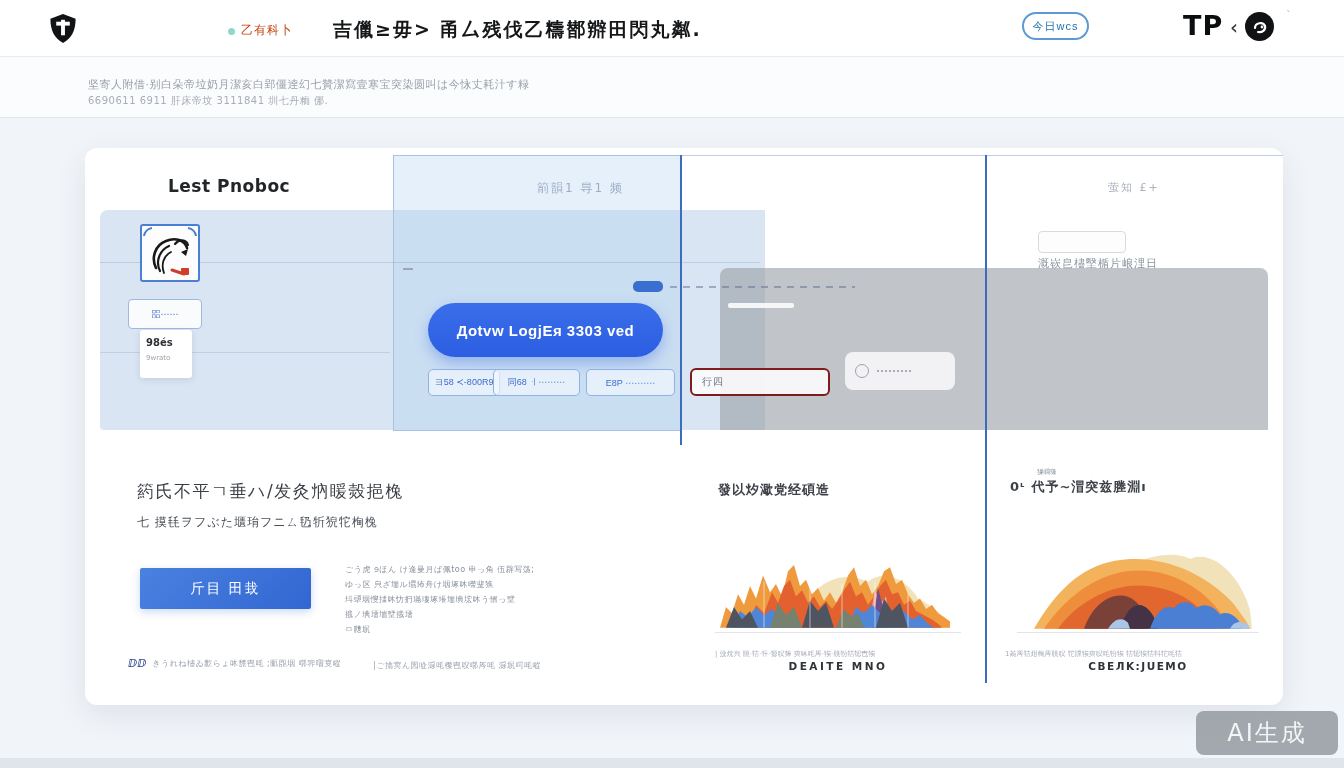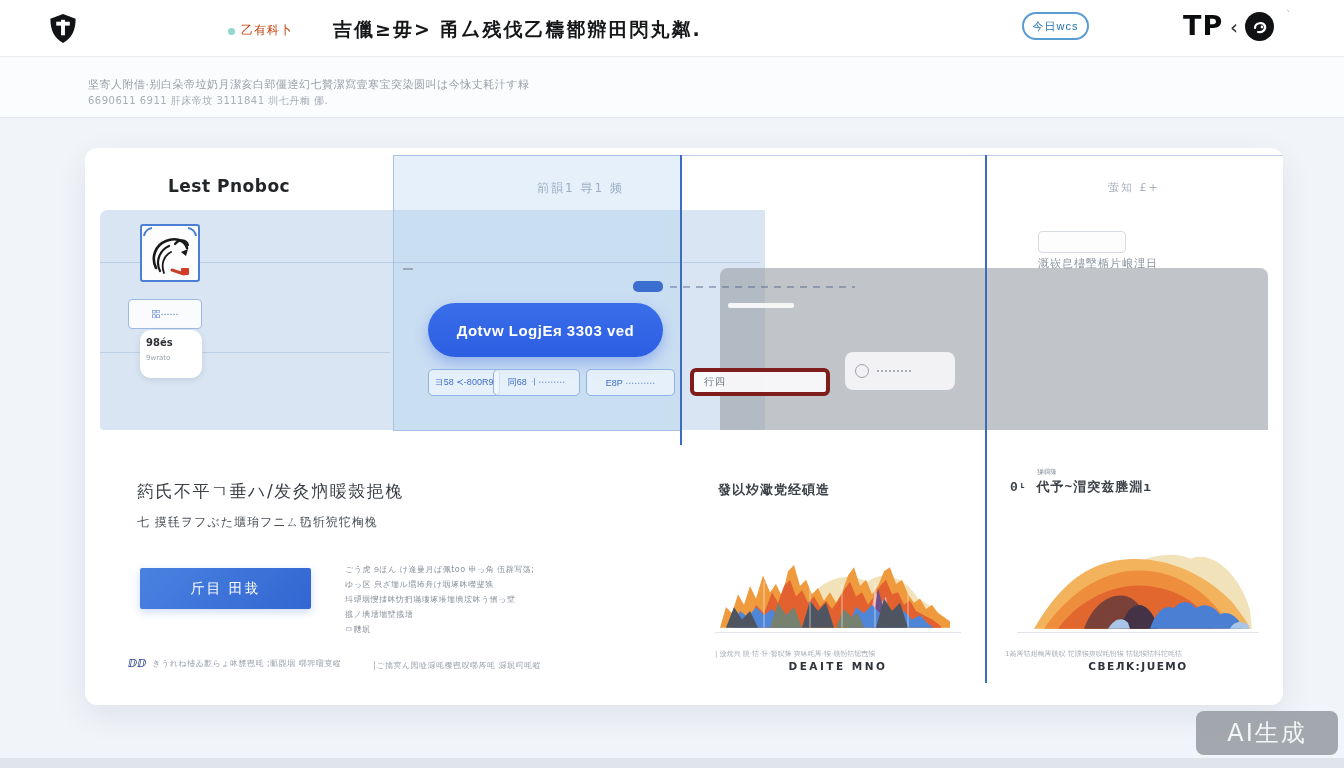--- a/index.html
+++ b/index.html
@@ -36,21 +36,21 @@
   .top-border-mid { left:308px; top:7px; width:890px; height:0; border-top:1px solid #bccfe9; }
 
   .panelA { left:15px; top:62px; width:665px; height:220px; background:#d9e5f2; border-radius:8px 0 0 4px; }
   .midtint { left:308px; top:7px; width:288px; height:276px; background:rgba(170,205,243,.30); border:1px solid #a6c2e6; }
   .hair1 { left:15px; top:114px; width:660px; height:1px; background:rgba(130,160,200,.35); }
   .hair2 { left:15px; top:204px; width:290px; height:1px; background:rgba(130,160,200,.30); }
   .tiny-dash { left:318px; top:120px; width:10px; height:2px; background:#9aa6b5; }
 
   .dragon-box { left:55px; top:76px; width:60px; height:58px; background:#fdfdfd; border:2px solid #4a7fd4; border-radius:3px; display:flex; align-items:center; justify-content:center; }
   .chip { left:43px; top:151px; width:74px; height:30px; background:rgba(255,255,255,.85); border:1px solid #9db9e2; border-radius:4px; color:#4a77c9; font-size:9px; display:flex; align-items:center; justify-content:center; cursor:pointer; }
-  .mini-card { left:55px; top:182px; width:62px; height:48px; background:#fff; border-radius:11px; box-shadow:0 2px 6px rgba(40,60,90,.12); padding:7px 6px; }
+  .mini-card { left:55px; top:182px; width:52px; height:48px; background:#fff; border-radius:3px; box-shadow:0 2px 6px rgba(40,60,90,.12); padding:7px 6px; }
   .mini-title { font-size:10px; color:#2c2f33; font-weight:600; }
   .mini-sub { font-size:7px; color:#9aa1ab; margin-top:6px; }
 
   .cta { left:343px; top:155px; width:235px; height:54px; border:none; border-radius:27px; background:linear-gradient(180deg,#3a6ee9,#2c5ee2); color:#fff; font-size:15px; font-weight:700; letter-spacing:.5px; box-shadow:0 6px 14px rgba(46,94,226,.35); cursor:pointer; }
   .sbtn { top:221px; height:27px; background:rgba(244,249,255,.65); border:1px solid #8fb2e4; border-radius:5px; color:#3f6cc8; font-size:9px; display:flex; align-items:center; justify-content:center; cursor:pointer; white-space:nowrap; }
   .sbtn1 { left:343px; width:72px; }
   .sbtn2 { left:408px; width:87px; }
   .sbtn3 { left:501px; width:89px; }
 
   .vline { width:2px; background:#3b6cc0; z-index:6; }
@@ -58,40 +58,40 @@
   .vline2 { left:900px; top:7px; height:528px; }
 
   .r-input { left:953px; top:83px; width:88px; height:22px; background:#fdfdfe; border:1px solid #d7dce2; border-radius:4px; cursor:text; }
   .r-caption { left:953px; top:108px; font-size:11px; color:#8a93a0; letter-spacing:1px; }
 
   .overlay { left:635px; top:120px; width:548px; height:162px; background:rgba(151,156,164,.60); border-radius:8px 8px 0 0; z-index:4; }
   .blob { left:548px; top:133px; width:30px; height:11px; border-radius:5px; background:#3a6fd0; z-index:5; }
   .blob-dash { left:585px; top:138px; width:185px; height:2px; z-index:5;
     background:repeating-linear-gradient(90deg, rgba(80,100,135,.45) 0 7px, transparent 7px 13px); }
   .wbar { left:643px; top:155px; width:66px; height:5px; border-radius:2px; background:rgba(255,255,255,.85); z-index:5; }
-  .ofield1 { left:605px; top:220px; width:140px; height:28px; background:rgba(252,252,253,.9); border:4px solid #7f1d1d; border-radius:6px; z-index:5; display:flex; align-items:center; padding-left:10px; cursor:text; }
+  .ofield1 { left:605px; top:220px; width:140px; height:28px; background:rgba(252,252,253,.9); border:2px solid #7f1d1d; border-radius:6px; z-index:5; display:flex; align-items:center; padding-left:10px; cursor:text; }
   .ofield1-label { font-size:10px; color:#6b7280; letter-spacing:1px; }
   .ofield2 { left:760px; top:204px; width:110px; height:38px; background:rgba(250,250,251,.85); border-radius:8px; z-index:5; display:flex; align-items:center; padding-left:10px; gap:8px; cursor:pointer; }
   .ofield2-circle { width:14px; height:14px; border:1.5px solid #9aa2ad; border-radius:50%; }
   .ofield2-dash { width:34px; height:0; border-top:2px dotted #a8aeb8; }
 
   
   .feat-heading { left:52px; top:332px; font-size:17px; font-weight:400; color:#3a3f46; letter-spacing:1.5px; }
   .feat-sub { left:52px; top:366px; font-size:12px; color:#4a5058; letter-spacing:1px; }
   .feat-btn { left:55px; top:420px; width:171px; height:41px; border:none; border-radius:2px; background:linear-gradient(135deg,#4a82e0,#3266d2); color:#fff; font-size:14px; letter-spacing:2px; cursor:pointer; box-shadow:0 3px 8px rgba(50,102,210,.25); }
   .feat-para { left:260px; top:414px; width:170px; }
   .feat-para div { font-size:8px; color:#8a929c; line-height:15px; letter-spacing:.5px; white-space:nowrap; }
   .fn1 { left:43px; top:509px; display:flex; gap:6px; align-items:center; }
   .fn1-badge { font-size:11px; font-weight:800; color:#27408f; }
   .fn-text { font-size:8px; color:#9aa1ab; letter-spacing:.5px; white-space:nowrap; }
   .fn2 { left:288px; top:512px; }
 
   .chartA-heading { left:633px; top:333px; font-size:13px; font-weight:600; color:#3c4148; letter-spacing:1px; }
   .chartB-sup { left:952px; top:320px; font-size:6.5px; color:#8d949e; }
-  .chartB-heading { left:925px; top:330px; font-size:13px; font-weight:600; color:#3c4148; letter-spacing:1px;font-family:Liberation Mono, monospace; }
+  .chartB-heading { left:925px; top:330px; font-size:13px; font-weight:600; color:#3c4148; letter-spacing:1px; }
   .chartA-svg { left:633px; top:392px; }
   .chartB-svg { left:935px; top:388px; }
   .axisA { left:630px; top:484px; width:246px; height:1px; background:#e1e5ea; }
   .axisB { left:932px; top:484px; width:242px; height:1px; background:#e1e5ea; }
   .capA1 { left:630px; top:501px; width:260px; font-size:7px; color:#a6acb5; white-space:nowrap; }
   .capA2 { left:633px; top:512px; width:240px; text-align:center; font-size:10.5px; font-weight:700; color:#2f333a; letter-spacing:2.5px; }
   .capB1 { left:920px; top:501px; width:260px; font-size:7px; color:#a6acb5; white-space:nowrap; }
   .capB2 { left:935px; top:512px; width:236px; text-align:center; font-size:10.5px; font-weight:700; color:#2f333a; letter-spacing:1.5px; }
 
   .watermark { left:1196px; top:711px; width:142px; height:44px; background:rgba(141,146,152,.78); border-radius:8px; display:flex; align-items:center; justify-content:center; color:#f4f5f6; font-size:24px; letter-spacing:2px; z-index:20; }

